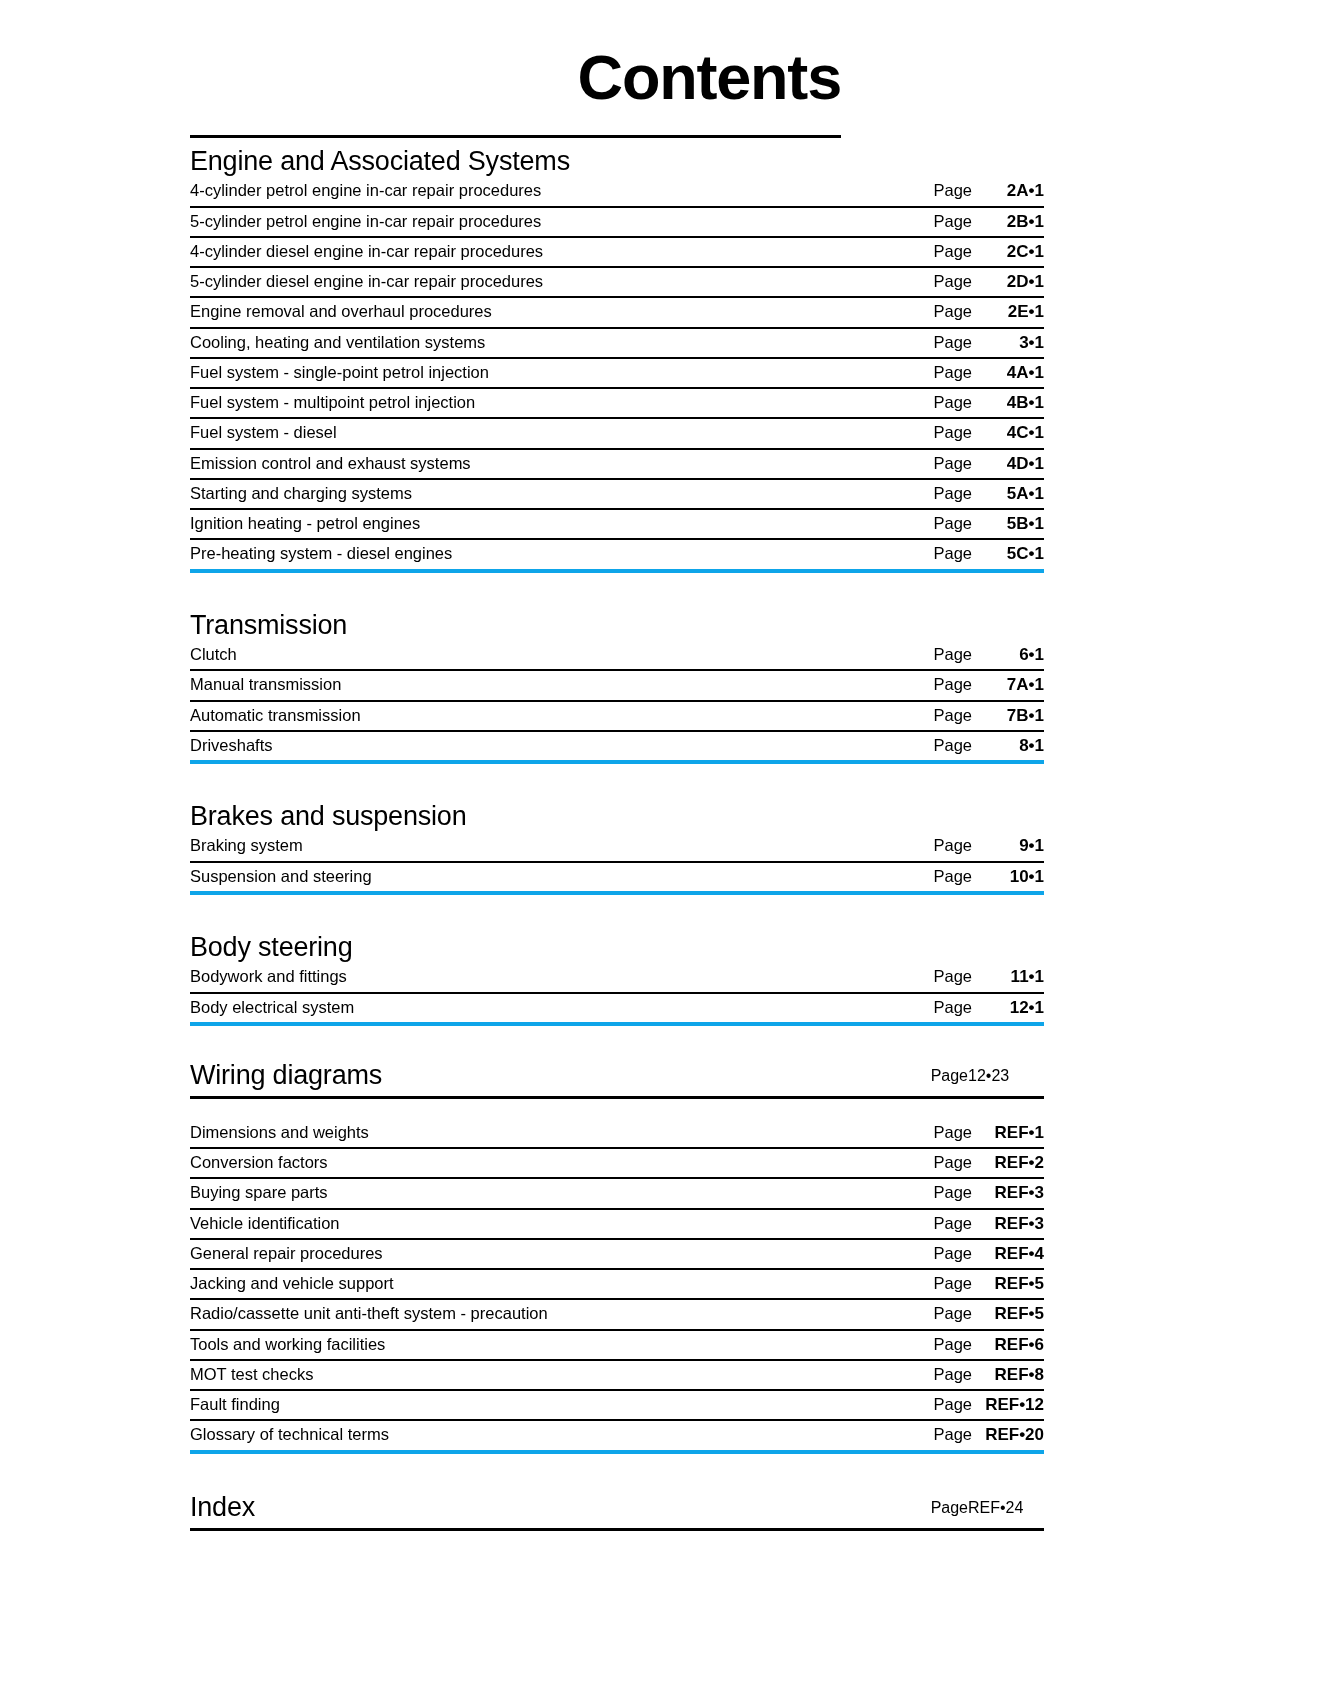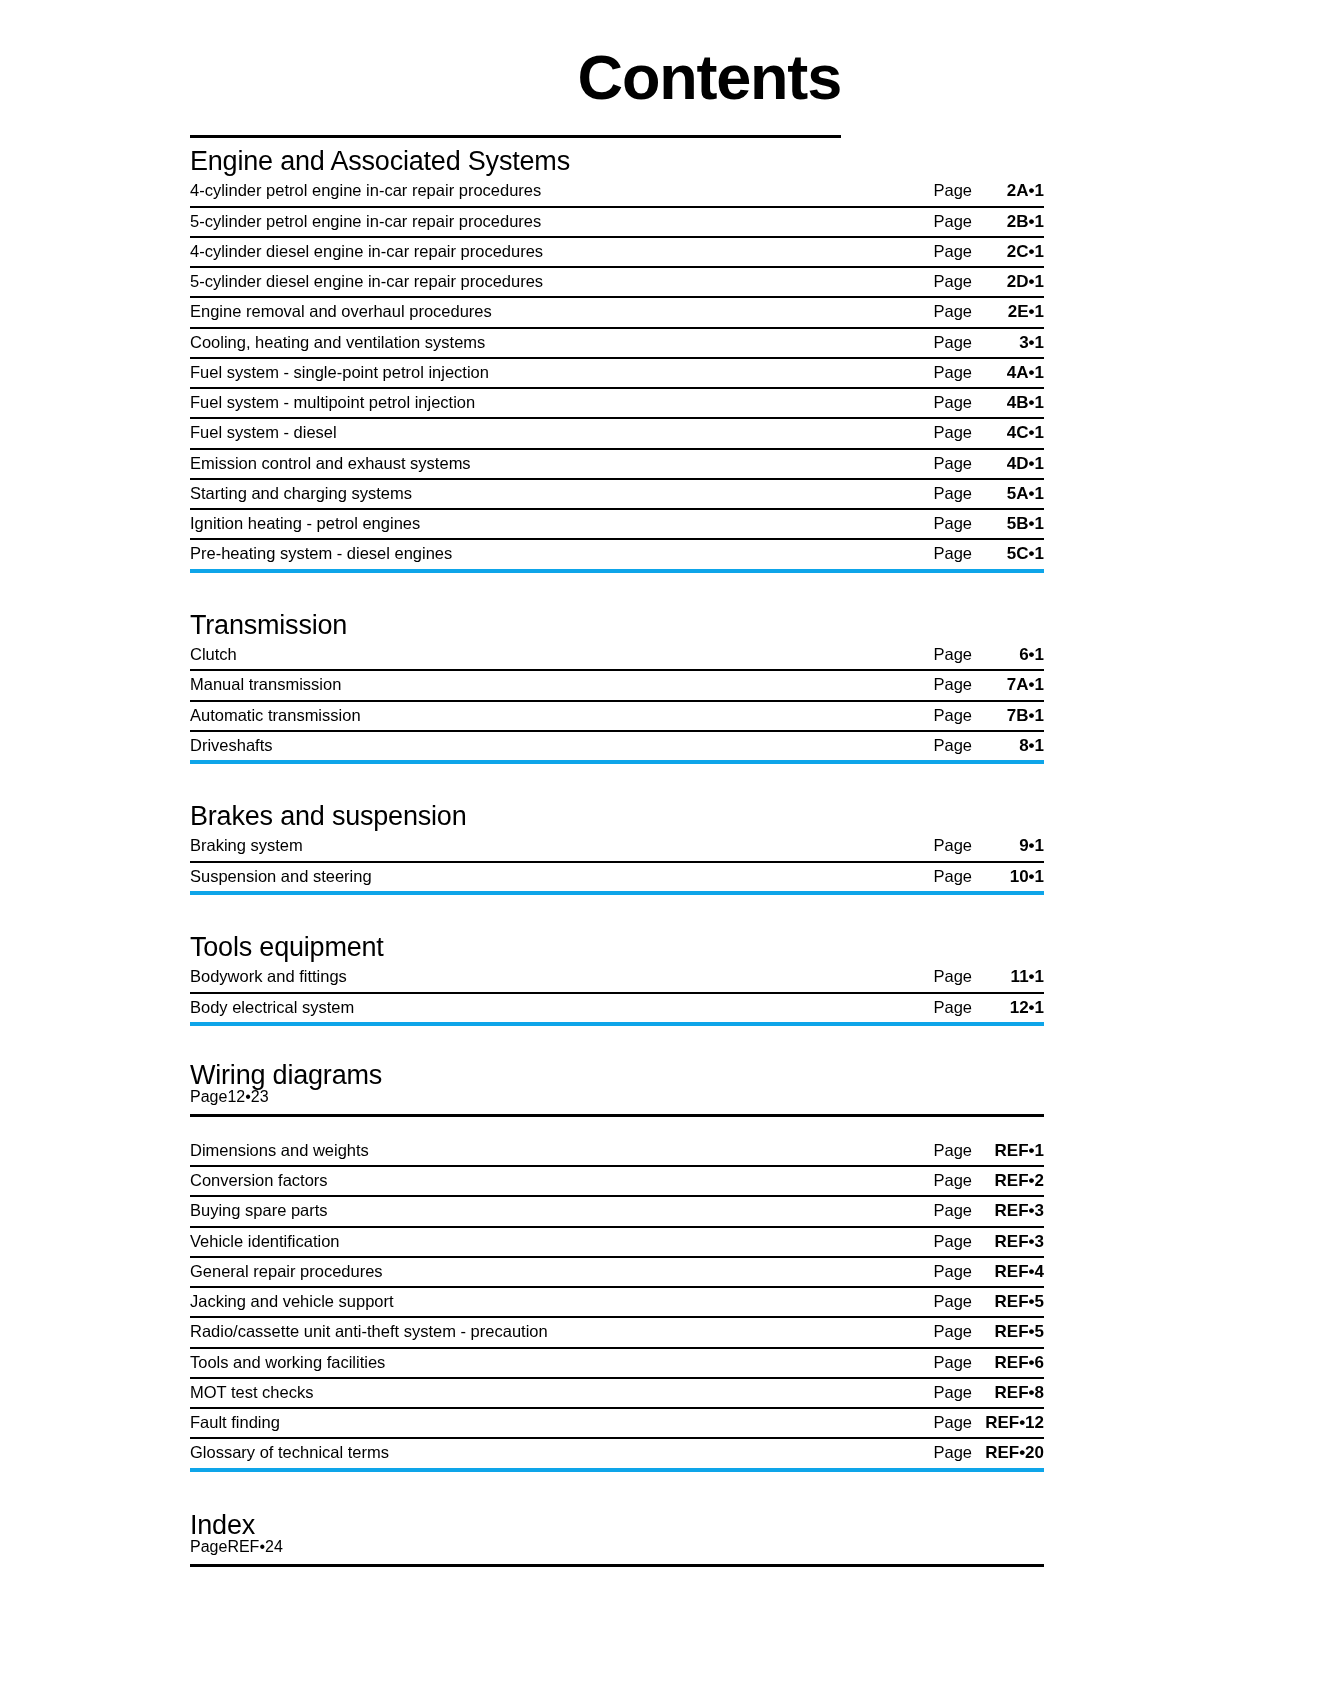--- a/index.html
+++ b/index.html
@@ -112,21 +112,20 @@
   }
 
   
   .big-entry {
     display: flex;
     align-items: baseline;
     justify-content: space-between;
     border-bottom: 3px solid #000;
     padding: 4px 0 5px 0;
     margin-top: 30px;
-    flex-direction: column;
   }
   .big-entry .big-title {
     font-size: 27px;
     font-weight: normal;
     letter-spacing: -0.2px;
   }
   .big-entry .entry-page {
     display: flex;
     align-items: baseline;
     white-space: nowrap;
@@ -289,21 +288,21 @@
           </span>
         </div>
         <div class="entry last">
           <span class="entry-title">Suspension and steering</span>
           <span class="entry-page">
             <span class="page-word">Page</span>
             <span class="page-num">10•1</span>
           </span>
         </div>
       </div>
-      <div class="group-heading spaced">Tools equipment</div>
+      <div class="group-heading spaced">Body steering</div>
       <div>
         <div class="entry">
           <span class="entry-title">Bodywork and fittings</span>
           <span class="entry-page">
             <span class="page-word">Page</span>
             <span class="page-num">11•1</span>
           </span>
         </div>
         <div class="entry last">
           <span class="entry-title">Body electrical system</span>

